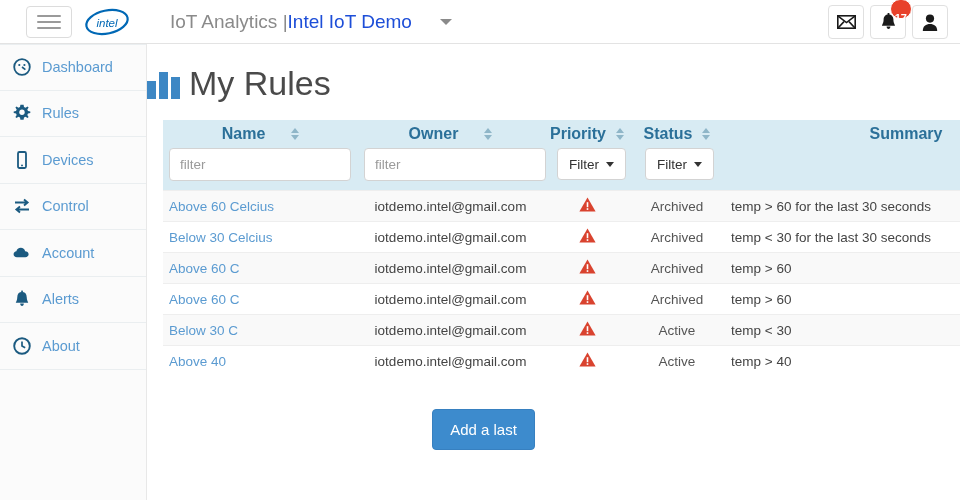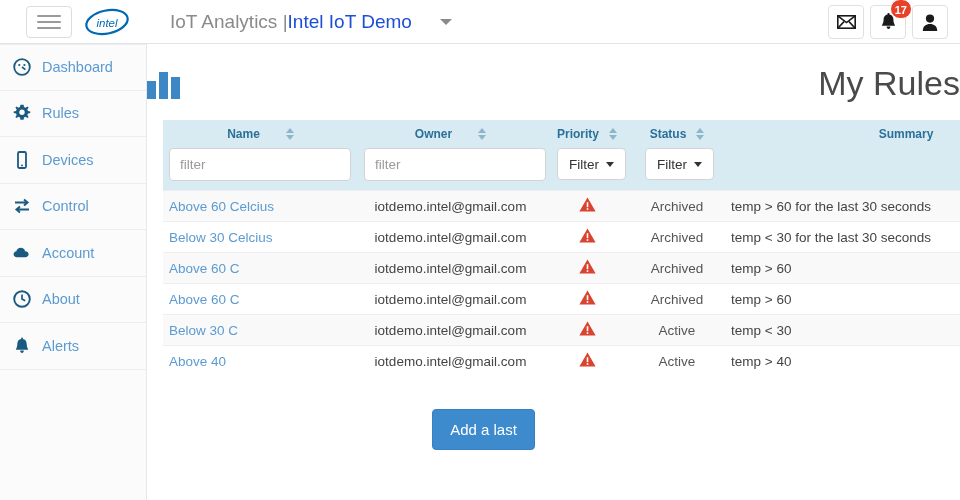--- a/index.html
+++ b/index.html
@@ -46,21 +46,21 @@
     position: absolute; right: 12px; top: 5px;
     display: flex; align-items: center; gap: 6px;
   }
   .icon-btn {
     width: 36px; height: 34px; border: 1px solid #e0e0e0; border-radius: 4px;
     background: #fff; display: flex; align-items: center; justify-content: center;
     position: relative; cursor: pointer;
   }
   .badge {
     position: absolute; top: -7px; right: -7px;
-    min-width: 20px; height: 20px; padding: 0 4px;
+    min-width: 20px; height: 20px; padding: 8px 4px;
     background: #e8412a; color: #fff; border-radius: 10px;
     font-size: 11px; font-weight: bold; line-height: 20px; text-align: center;
     border: 1px solid #fff;
   }
 
   
   .sidebar {
     position: absolute; left: 0; top: 44px; width: 166px; height: 456px;
     background: #fbfbfb;
     border-right: 1px solid #e6e6e6;
@@ -77,34 +77,34 @@
   .side-ico svg { display: block; }
 
   
   .panel {
     position: absolute; left: 146px; top: 44px; width: 814px; height: 456px;
     background: #fff;
     border-left: 1px solid #e8e8e8;
     overflow: hidden;
   }
   .page-title {
-    margin-top: 20px; display: flex; align-items: center; justify-content: space-between;
+    margin-top: 20px; display: flex; align-items: center; justify-content: flex-start;
     gap: 9px;
   }
   .title-bars { display: flex; align-items: flex-end; gap: 3px; height: 30px; }
   .title-bars i { display: block; width: 9px; background: #3d87c4; }
   .title-text { font-size: 34px; color: #4a4a4a; font-weight: 400; letter-spacing: 0px; }
 
   
   .table-wrap { margin-top: 17px; padding-left: 16px; }
   table { width: 944px; border-collapse: collapse; table-layout: fixed; }
 
   thead tr.head-row { background: #d8ebf3; }
   thead th {
-    height: 28px; font-size: 12px; color: #2b7099; font-weight: bold;
+    height: 28px; font-size: 16px; color: #2b7099; font-weight: bold;
     text-align: center; vertical-align: middle; padding: 0;
   }
   .th-inner { display: flex; align-items: center; justify-content: center; gap: 26px; }
   .th-inner.summary-inner { justify-content: center; gap: 0; padding-right: 18px; }
   .sort-caret { display: flex; flex-direction: column; gap: 2px; cursor: pointer; }
   .sort-caret .up { width: 0; height: 0; border-left: 4px solid transparent; border-right: 4px solid transparent; border-bottom: 5px solid #8fb6c8; }
   .sort-caret .dn { width: 0; height: 0; border-left: 4px solid transparent; border-right: 4px solid transparent; border-top: 5px solid #8fb6c8; }
 
   tr.filter-row { background: #d8ebf3; }
   tr.filter-row td { padding: 0 0 9px 0; vertical-align: top; }
@@ -252,36 +252,36 @@
       <svg width="18" height="18" viewBox="0 0 18 18">
         <path d="M4 13.2 C1.8 13.2 0.6 11.8 0.6 10.2 C0.6 8.6 1.9 7.4 3.4 7.3 C3.8 5.2 5.6 3.8 7.8 3.8 C10 3.8 11.8 5.3 12.1 7.3 C14 7.3 15.6 8.6 15.6 10.3 C15.6 12 14.2 13.2 12.4 13.2 Z" fill="#1b5a80"></path>
       </svg>
     </span>
     <span class="side-label">Account</span>
   </div>
 
   <div class="side-item">
     <span class="side-ico">
       <svg width="18" height="18" viewBox="0 0 18 18">
-        <circle cx="9" cy="9" r="7.8" fill="none" stroke="#1b5a80" stroke-width="1.9"></circle>
-        <path d="M9 4.6 L9 9 L12.2 10.8" stroke="#1b5a80" stroke-width="1.7" fill="none"></path>
-      </svg>
-    </span>
-    <span class="side-label">About</span>
-  </div>
-
-  <div class="side-item">
-    <span class="side-ico">
-      <svg width="18" height="18" viewBox="0 0 18 18">
         <path d="M9 2 C6 2 4.3 4 4.3 6.9 C4.3 10.5 2.8 11.7 2.8 12.8 L15.2 12.8 C15.2 11.7 13.7 10.5 13.7 6.9 C13.7 4 12 2 9 2 Z" fill="#1b5a80"></path>
         <rect x="8.2" y="0.6" width="1.7" height="1.9" fill="#1b5a80"></rect>
         <path d="M7.2 13.6 C7.2 15 7.9 15.9 9 15.9 C10.1 15.9 10.8 15 10.8 13.6 Z" fill="#1b5a80"></path>
       </svg>
     </span>
     <span class="side-label">Alerts</span>
+  </div>
+
+  <div class="side-item">
+    <span class="side-ico">
+      <svg width="18" height="18" viewBox="0 0 18 18">
+        <circle cx="9" cy="9" r="7.8" fill="none" stroke="#1b5a80" stroke-width="1.9"></circle>
+        <path d="M9 4.6 L9 9 L12.2 10.8" stroke="#1b5a80" stroke-width="1.7" fill="none"></path>
+      </svg>
+    </span>
+    <span class="side-label">About</span>
   </div>
 
 </div>
 
 <div class="panel">
 
   <div class="page-title">
     <span class="title-bars">
       <i style="height:18px"></i>
         <i style="height:27px"></i>

